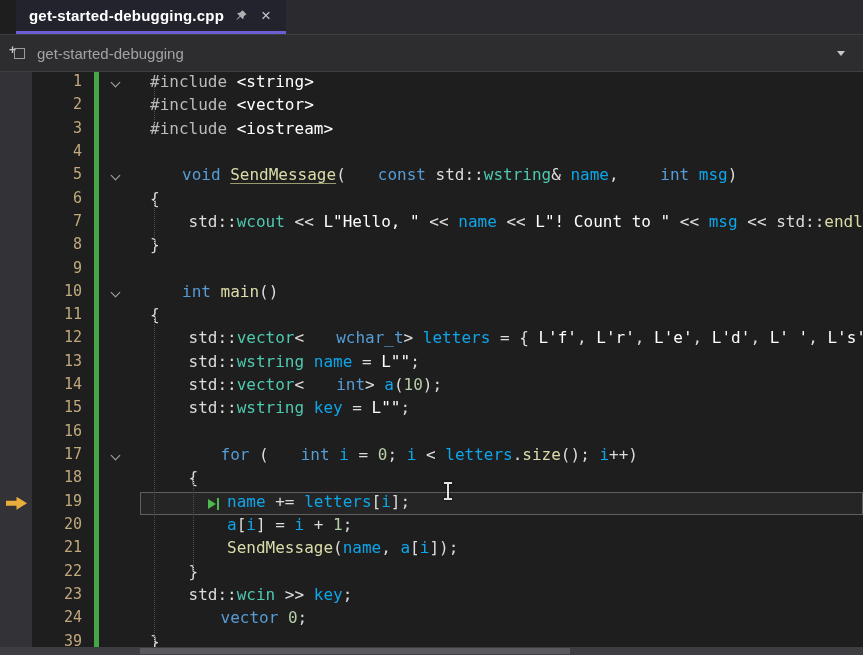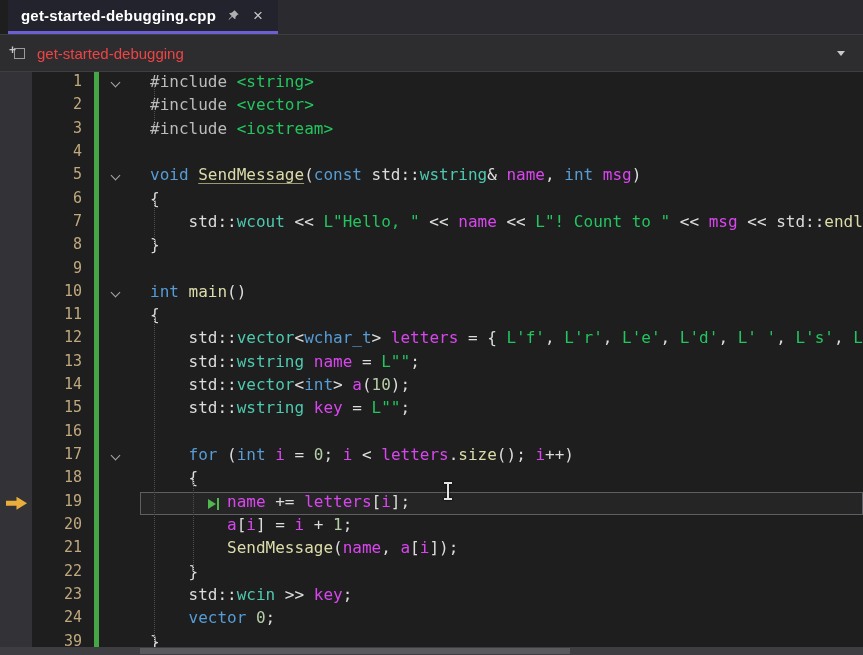--- a/index.html
+++ b/index.html
@@ -2,39 +2,39 @@
 <html style="--accent: #6C5FD4; --green: #44A644; --exec: #E9AE3B; --runto: #4FB84F;"><head>
 <meta charset="utf-8">
 <style>
   * { margin:0; padding:0; box-sizing:border-box; }
   html,body { background:#111; }
   .app {
     position:relative; width:863px; height:655px; overflow:hidden;
     background:#1E1E1E; font-family:"Liberation Sans", sans-serif;
   }
   
-  .tabbar { position:absolute; left:8px; top:0; right:0; height:34px; background:#2B2B2F; display:flex; }
+  .tabbar { position:absolute; left:16px; top:0; right:0; height:34px; background:#2B2B2F; display:flex; }
   .tab {
     display:flex; align-items:center; gap:11px; padding:0 13px;
     background:#23232E; border-bottom:3px solid var(--accent,#6C5FD4);
   }
   .tab-title { color:#FFFFFF; font-size:15px; font-weight:700; letter-spacing:.2px; }
   .tab .pin { display:flex; align-items:center; opacity:.85; cursor:default; }
   .tab .close { color:#C8C8C8; font-size:17px; line-height:17px; padding:0 2px; }
   .tabbar-filler { flex:1; background:#2B2B2F; }
   
   .navbar {
     position:absolute; left:0; top:34px; right:0; height:38px;
     background:#2D2D30; border-top:1px solid #3E3E42; border-bottom:1px solid #3E3E42;
     display:flex; align-items:center; padding:0 10px; gap:8px;
   }
   .navicon { position:relative; width:19px; height:17px; display:inline-block; }
   .ni-box { position:absolute; left:4px; top:3px; width:11px; height:11px; border:1px solid #9A9A9A; }
   .ni-plus { position:absolute; left:-1px; top:-2px; color:#C8C8C8; font-size:12px; font-weight:700; }
-  .navtext { color:#ef4444; font-size:15px; }
+  .navtext { color:#a3a3a3; font-size:15px; }
   .navchev {
     margin-left:auto; margin-right:8px; width:0; height:0;
     border-left:4.5px solid transparent; border-right:4.5px solid transparent; border-top:5px solid #C8C8C8;
   }
   
   .editor { position:absolute; left:0; top:72px; right:0; bottom:0; background:#1E1E1E; overflow:hidden; }
   .gutter-bg { position:absolute; left:0; top:0; bottom:0; width:32px; background:#333337; }
   #lines { position:absolute; inset:0; }
   .row { display:flex; height:23.32px; line-height:23.32px; font:16px "DejaVu Sans Mono", monospace; white-space:pre; }
   .gutter { width:32px; flex:none; }
@@ -42,26 +42,26 @@
   .fold { width:48px; flex:none; position:relative; }
   .chev {
     position:absolute; left:20px; top:7px; width:7px; height:7px;
     border-right:1.5px solid #A9A9A9; border-bottom:1.5px solid #A9A9A9; transform:rotate(45deg);
   }
   .code { flex:1; padding-left:10px; color:#DCDCDC; overflow:hidden; }
   .row.cur .code { outline:1px solid #5F5F63; outline-offset:-1px; background:rgba(255,255,255,0.03); }
   
   .tk-p { color:#DCDCDC; }
   .tk-d { color:#BBBBBB;margin-top:40px; }
-  .tk-k { color:#569CD6; }
-  .tk-s { color:#22c55e; }
+  .tk-k { color:#569CD6;margin-left:32px; }
+  .tk-s { color:#ffffff; }
   .tk-t { color:#4EC9B0; }
   .tk-f { color:#DCDCAA; }
   .tk-fu { color:#DCDCAA; text-decoration:underline; text-decoration-color:#9a9a6e; text-underline-offset:3px; }
-  .tk-v { color:#d946ef; }
+  .tk-v { color:#0ea5e9; }
   .tk-n { color:#B5CEA8; }
   .changebar { position:absolute; left:94px; top:0; width:5px; height:576px; background:var(--green,#44A644); }
   #overlay { position:absolute; inset:0; pointer-events:none; }
   .guide { position:absolute; width:0; border-left:1px dotted #4E4E52; }
   #exec-arrow {
     position:absolute; left:6px; width:21px; height:13px; background:var(--exec,#E9AE3B);
     clip-path:polygon(0 31%, 50% 31%, 50% 0, 100% 50%, 50% 100%, 50% 69%, 0 69%);
     filter:drop-shadow(0 1px 1px rgba(0,0,0,.6));
   }
   #run-to { position:absolute; display:flex; align-items:center; height:13px; }

